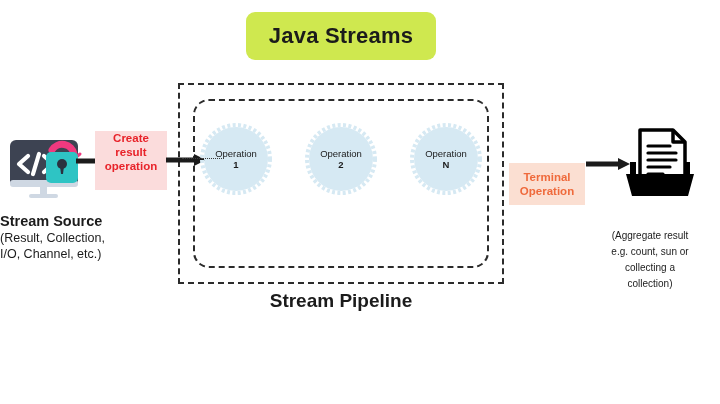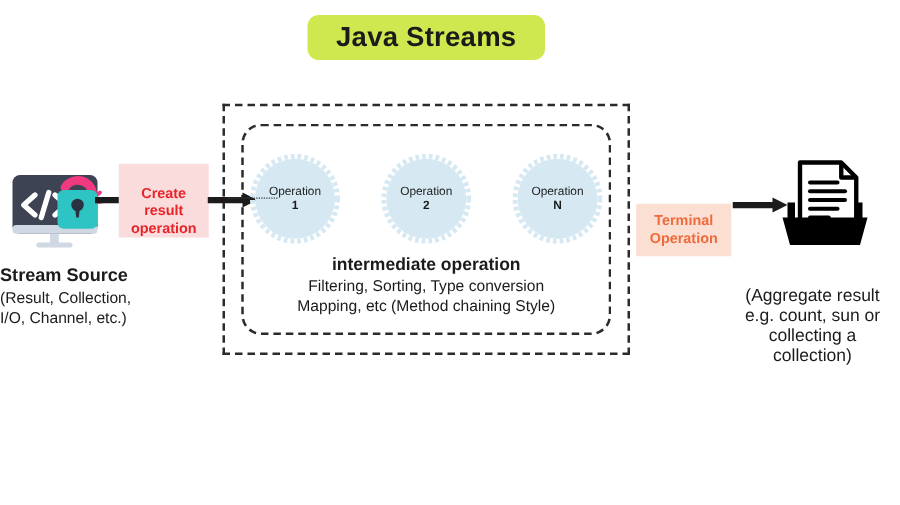--- a/index.html
+++ b/index.html
@@ -15,21 +15,21 @@
     font-family: "Liberation Sans", sans-serif;
     overflow: hidden;
   }
 
   
   .title-badge {
     position: absolute;
     left: 246px;
     top: 12px;
     width: 190px;
-    height: 36px;
+    height: 48px;
     background: #cfe84f;
     border-radius: 9px;
     display: flex;
     align-items: center;
     justify-content: center;
     text-align: right;
   }
   .title-badge span {
     font-size: 22px;
     font-weight: bold;
@@ -67,21 +67,21 @@
 
   
   .create-box {
     position: absolute;
     left: 95px;
     top: 131px;
     width: 72px;
     height: 59px;
     background: #fbdcdc;
     display: flex;
-    align-items: flex-end;
+    align-items: flex-start;
     justify-content: center;
     text-align: center;
   }
   .create-box span {
     font-size: 11.5px;
     font-weight: bold;
     color: #e8232a;
     line-height: 14px;
   }
 
@@ -227,21 +227,21 @@
     width: 140px;
     text-align: center;
   }
   .result-labels .head {
     font-size: 14.5px;
     font-weight: bold;
     color: #1b1b1b;
     line-height: 19px;
   }
   .result-labels .sub {
-    font-size: 14px;
+    font-size: 10px;
     color: #1b1b1b;
     line-height: 16px;
   }
 
   
   .arrow { position: absolute; }
   #arrow-source  { left: 76px;  top: 153px; width: 24px; height: 12px; }
   #arrow-create  { left: 166px; top: 153px; width: 40px; height: 14px; }
   #arrow-terminal{ left: 586px; top: 157px; width: 44px; height: 14px; }
 </style>
@@ -331,25 +331,20 @@
         <circle cx="36" cy="36" r="32" fill="#d6e9f3"></circle>
         <circle cx="36" cy="36" r="34" fill="none" stroke="#d6e9f3" stroke-width="4" stroke-dasharray="3 2.4"></circle>
       </svg>
       <div class="lbl">Operation</div>
       <div class="num">N</div>
     </div>
   </div>
 
   <div class="op-dotline"></div>
 
-  <div class="inter-text">
-    <div class="head">intermediate operation</div>
-    <div class="sub">Filtering, Sorting, Type conversion</div>
-    <div class="sub">Mapping, etc (Method chaining Style)</div>
-  </div>
 
   <div class="terminal-box">
     <span>
       <span>Terminal</span><br>
       <span>Operation</span>
     </span>
   </div>
 
   <div class="arrow" id="arrow-terminal">
     <svg viewBox="0 0 44 14" width="44" height="14">
@@ -378,14 +373,15 @@
     </svg>
   </div>
 
   <div class="result-labels">
     <div class="sub">(Aggregate result</div>
     <div class="sub">e.g. count, sun or</div>
     <div class="sub">collecting a</div>
     <div class="sub">collection)</div>
   </div>
 
+  <div class="pipeline-caption">Stream Pipeline</div>
 
 </div>
 
 </body></html>

